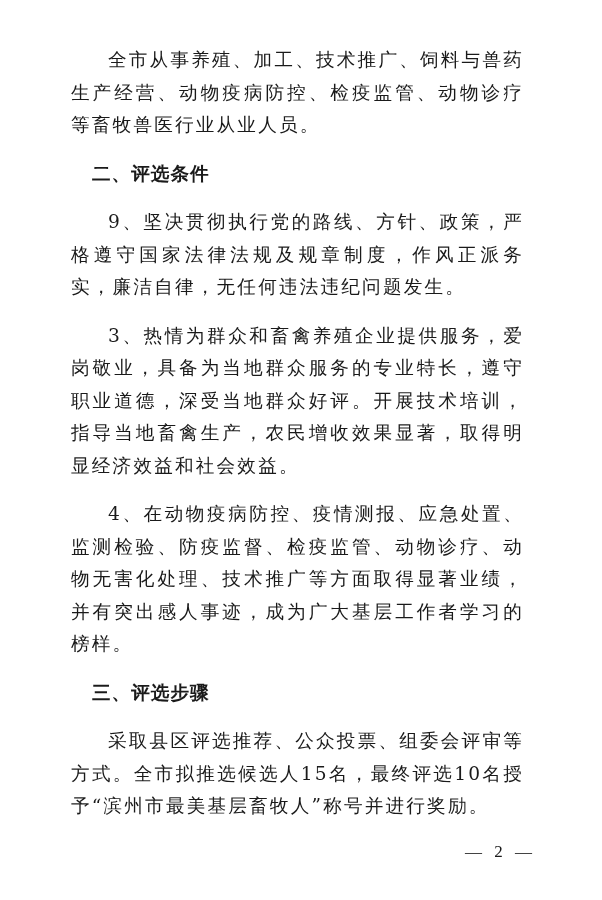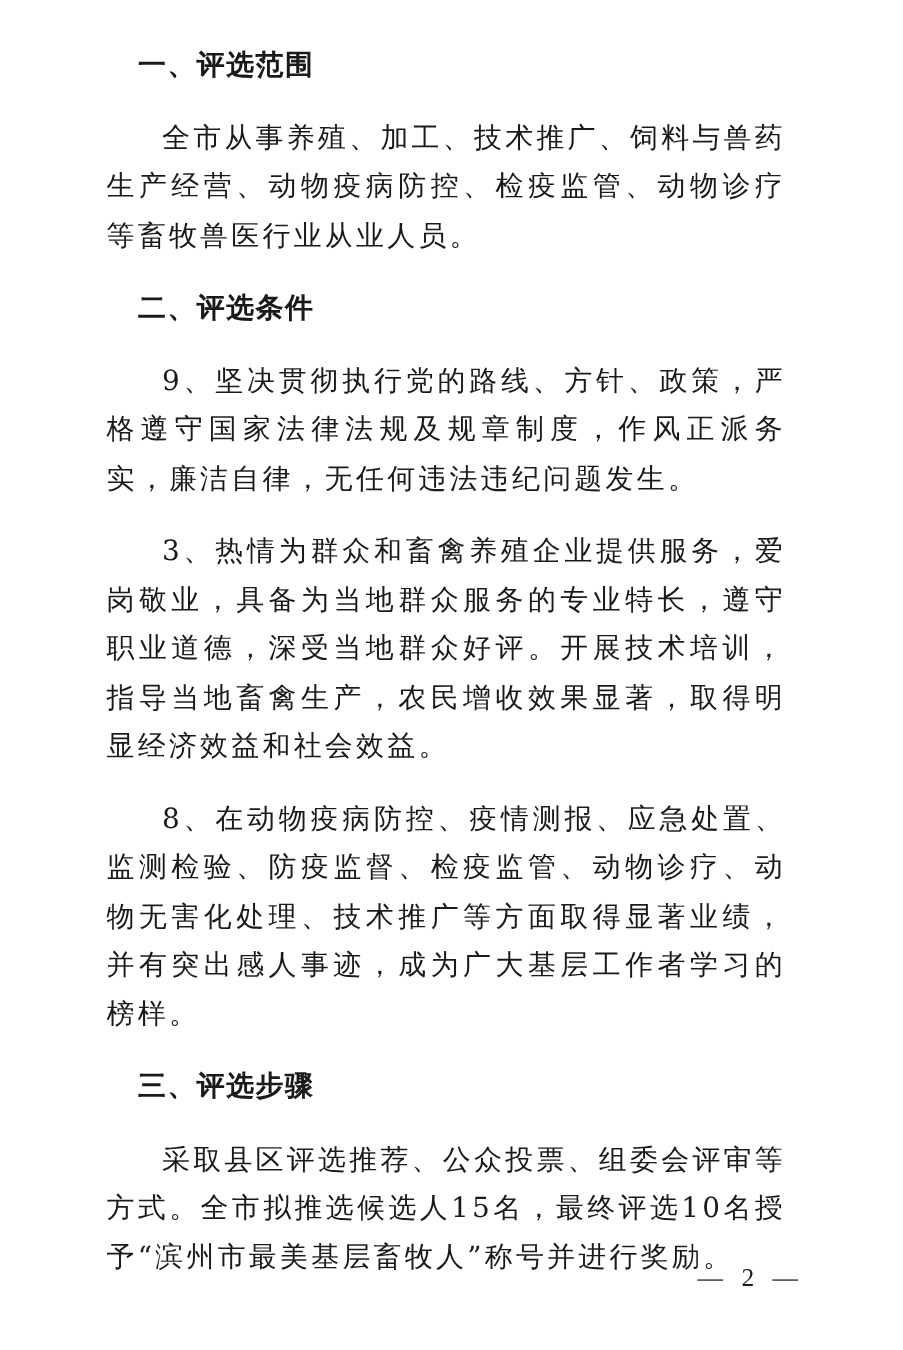--- a/index.html
+++ b/index.html
@@ -13,25 +13,24 @@
   .heading { font-family: "DejaVu Sans", "Liberation Sans", sans-serif; font-weight: bold;
              font-size: 18.6px; line-height: 32.5px; padding-left: 37px; letter-spacing: 1px; margin: 0; }
   .pagenum { position: absolute; left: 465px; top: 842px; font-size: 17px;
              font-family: "Liberation Serif", serif; letter-spacing: 4px; }
 </style>
 </head>
 <body>
 
 <div class="page">
 
-  <h2 class="heading">一、评选范围</h2>
   <p class="para">全市从事养殖、加工、技术推广、饲料与兽药生产经营、动物疫病防控、检疫监管、动物诊疗等畜牧兽医行业从业人员。</p>
 
   <h2 class="heading">二、评选条件</h2>
   <p class="para">9、坚决贯彻执行党的路线、方针、政策，严格遵守国家法律法规及规章制度，作风正派务实，廉洁自律，无任何违法违纪问题发生。</p>
   <p class="para">3、热情为群众和畜禽养殖企业提供服务，爱岗敬业，具备为当地群众服务的专业特长，遵守职业道德，深受当地群众好评。开展技术培训，指导当地畜禽生产，农民增收效果显著，取得明显经济效益和社会效益。</p>
-  <p class="para">8、在动物疫病防控、疫情测报、应急处置、监测检验、防疫监督、检疫监管、动物诊疗、动物无害化处理、技术推广等方面取得显著业绩，并有突出感人事迹，成为广大基层工作者学习的榜样。</p>
+  <p class="para">4、在动物疫病防控、疫情测报、应急处置、监测检验、防疫监督、检疫监管、动物诊疗、动物无害化处理、技术推广等方面取得显著业绩，并有突出感人事迹，成为广大基层工作者学习的榜样。</p>
 
   <h2 class="heading">三、评选步骤</h2>
   <p class="para">采取县区评选推荐、公众投票、组委会评审等方式。全市拟推选候选人15名，最终评选10名授予“滨州市最美基层畜牧人”称号并进行奖励。</p>
 </div>
 
 <div class="pagenum">— 2 —</div>
 
 </body></html>

